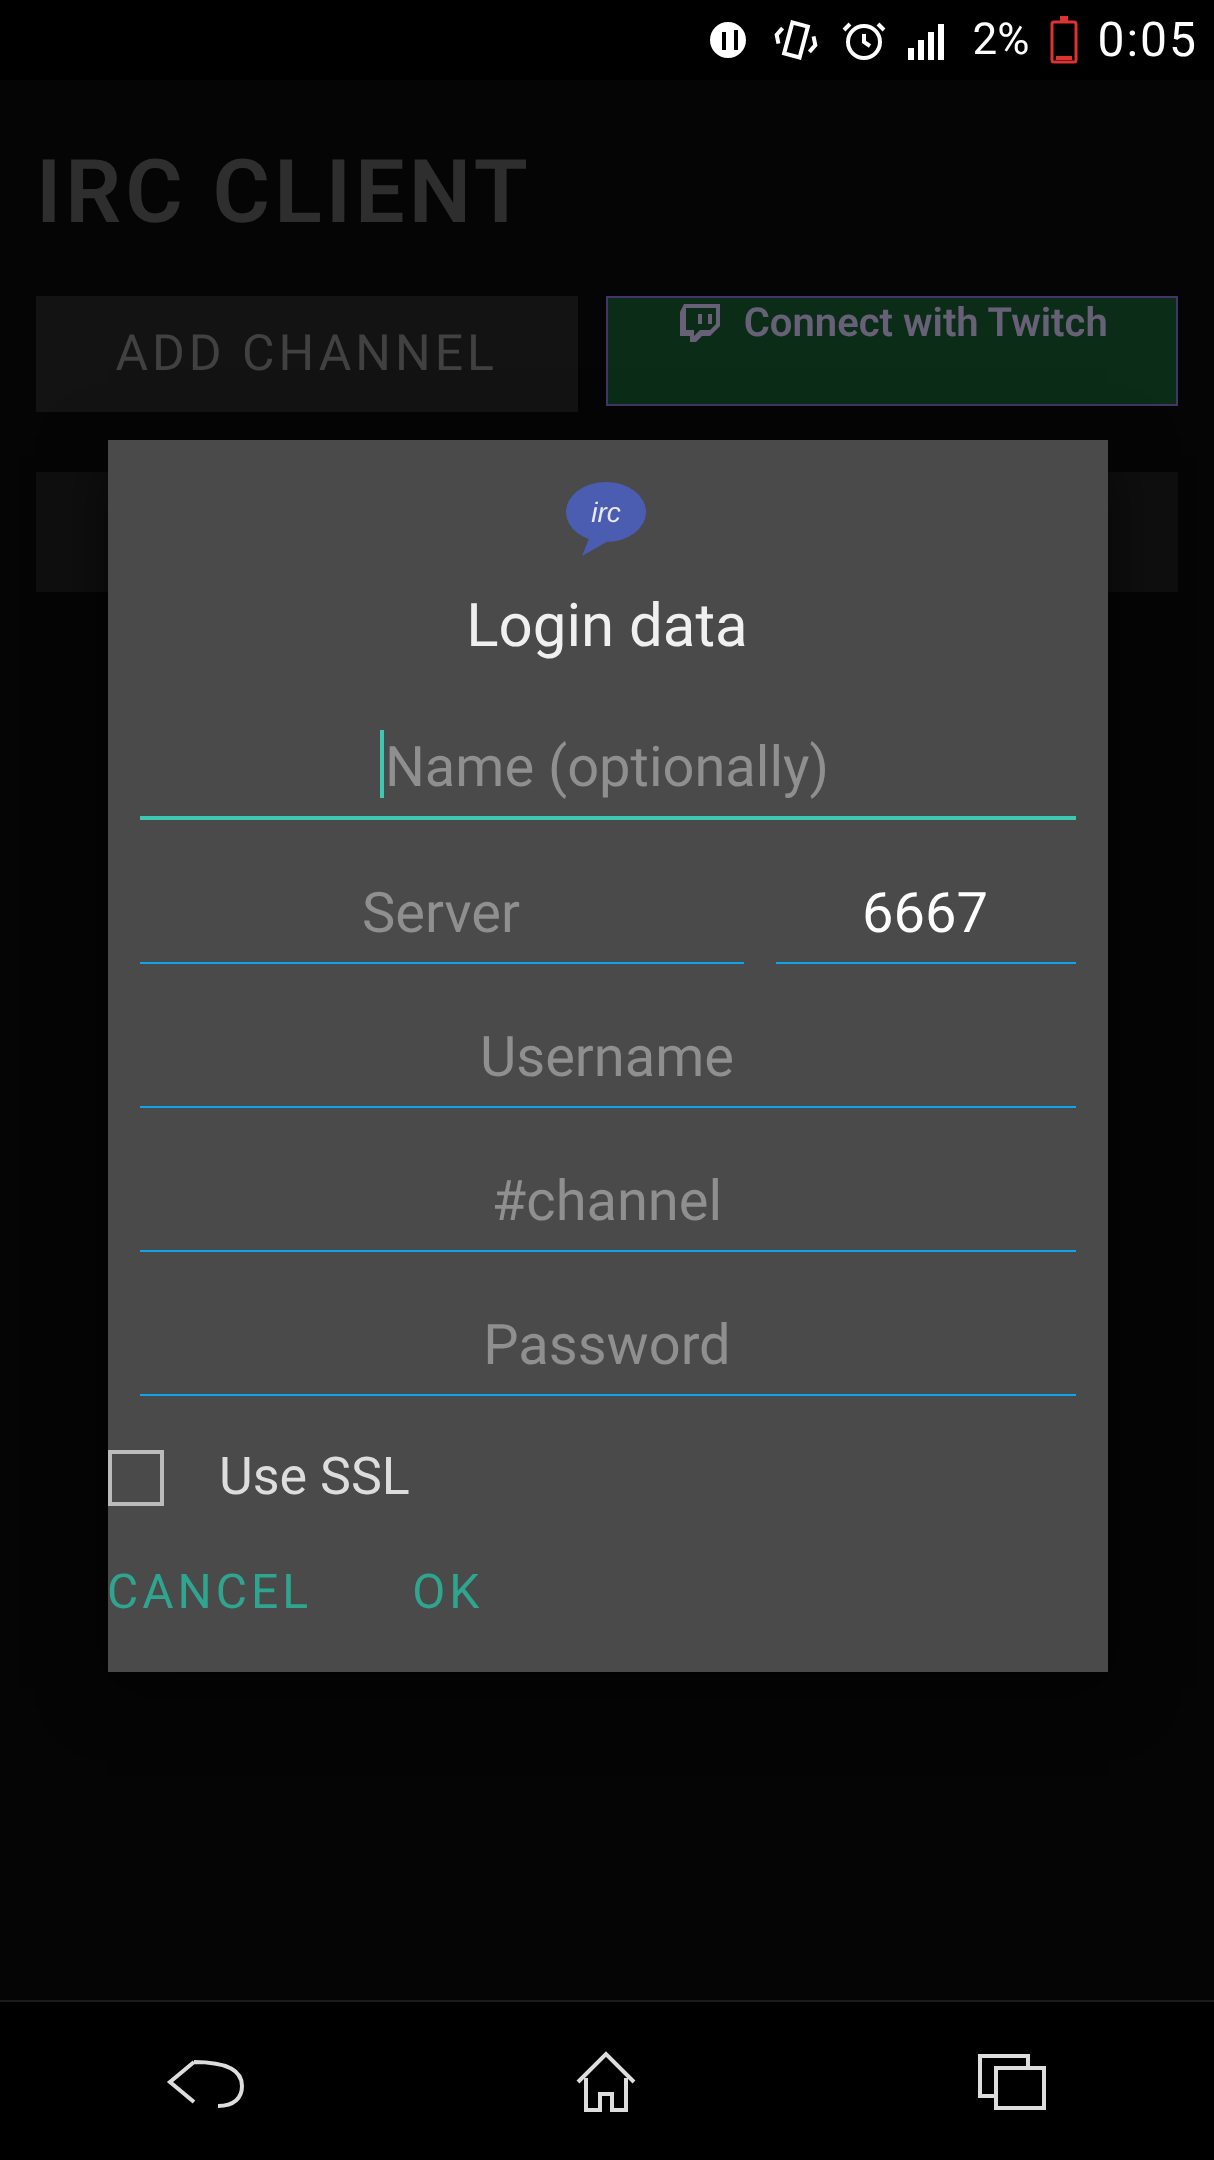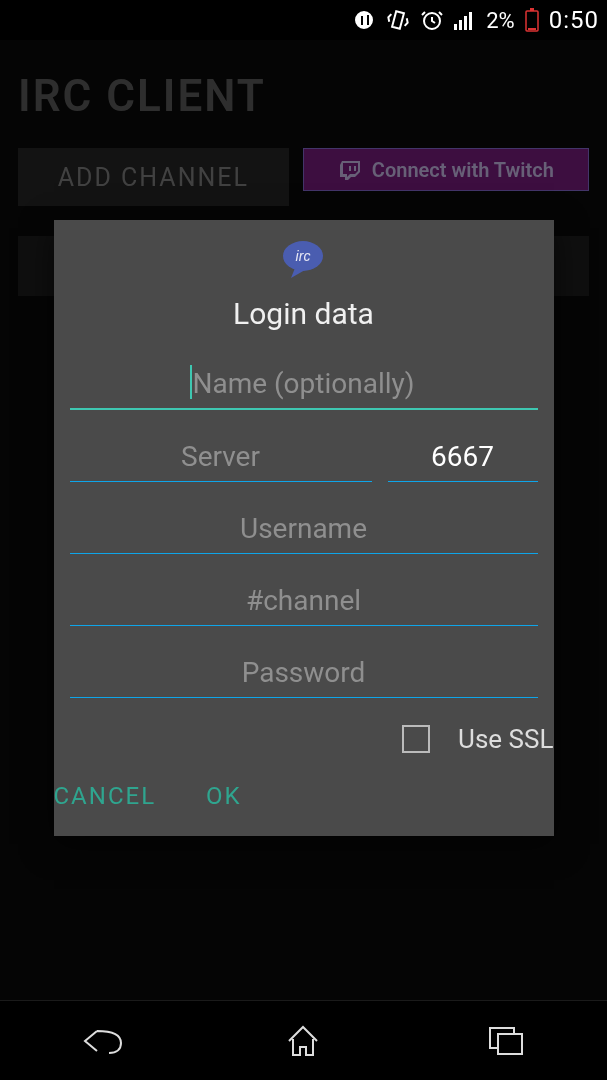--- a/index.html
+++ b/index.html
@@ -46,25 +46,25 @@
     background: #232323;
     color: #777;
     display: flex;
     align-items: center;
     justify-content: center;
     font-size: 25px;
     letter-spacing: 2px;
   }
   .btn-twitch {
     flex: 1.05;
-    height: 43px;
-    background: #701a75;
+    height: 55px;
+    background: #14532d;
     border: 1px solid #7a62c0;
     display: flex;
-    align-items: center;
+    align-items: flex-start;
     justify-content: center;
     gap: 10px;
     color: #bcb0d9;
     font-size: 20px;
     font-weight: 600;
   }
   .bg-textfield {
     margin-top: 30px;
     height: 60px;
     background: #1d1d1d;
@@ -135,21 +135,21 @@
     left: 120px;
     top: 14px;
     width: 2px;
     height: 34px;
     background: #3ec7b1;
   }
 
   .ssl-row {
     display: flex;
     align-items: center;
-    justify-content: flex-end;
+    justify-content: flex-start;
     gap: 28px;
     padding: 22px 0 10px;
   }
   .checkbox {
     width: 28px; height: 28px;
     border: 2px solid #bbb;
   }
   .ssl-label { font-size: 26px; color: #ddd; }
 
   .dialog-actions {
@@ -209,21 +209,21 @@
       </svg>
   </span>
   <span>2%</span>
   <span class="sb-icon">
     <svg width="14" height="24" viewBox="0 0 14 24">
         <rect x="1" y="3" width="12" height="20" rx="1" fill="none" stroke="#d33" stroke-width="1.5"></rect>
         <rect x="5" y="0" width="4" height="3" fill="#d33"></rect>
         <rect x="3" y="20" width="8" height="2" fill="#d33"></rect>
       </svg>
   </span>
-  <span class="time">0:50</span>
+  <span class="time">0:05</span>
 </div>
 
 <div class="bg-content">
   <div class="app-title">IRC CLIENT</div>
   <div class="bg-buttons">
     <div class="btn-addchannel">
       <span>ADD CHANNEL</span>
     </div>
     <div class="btn-twitch">
       <span>

